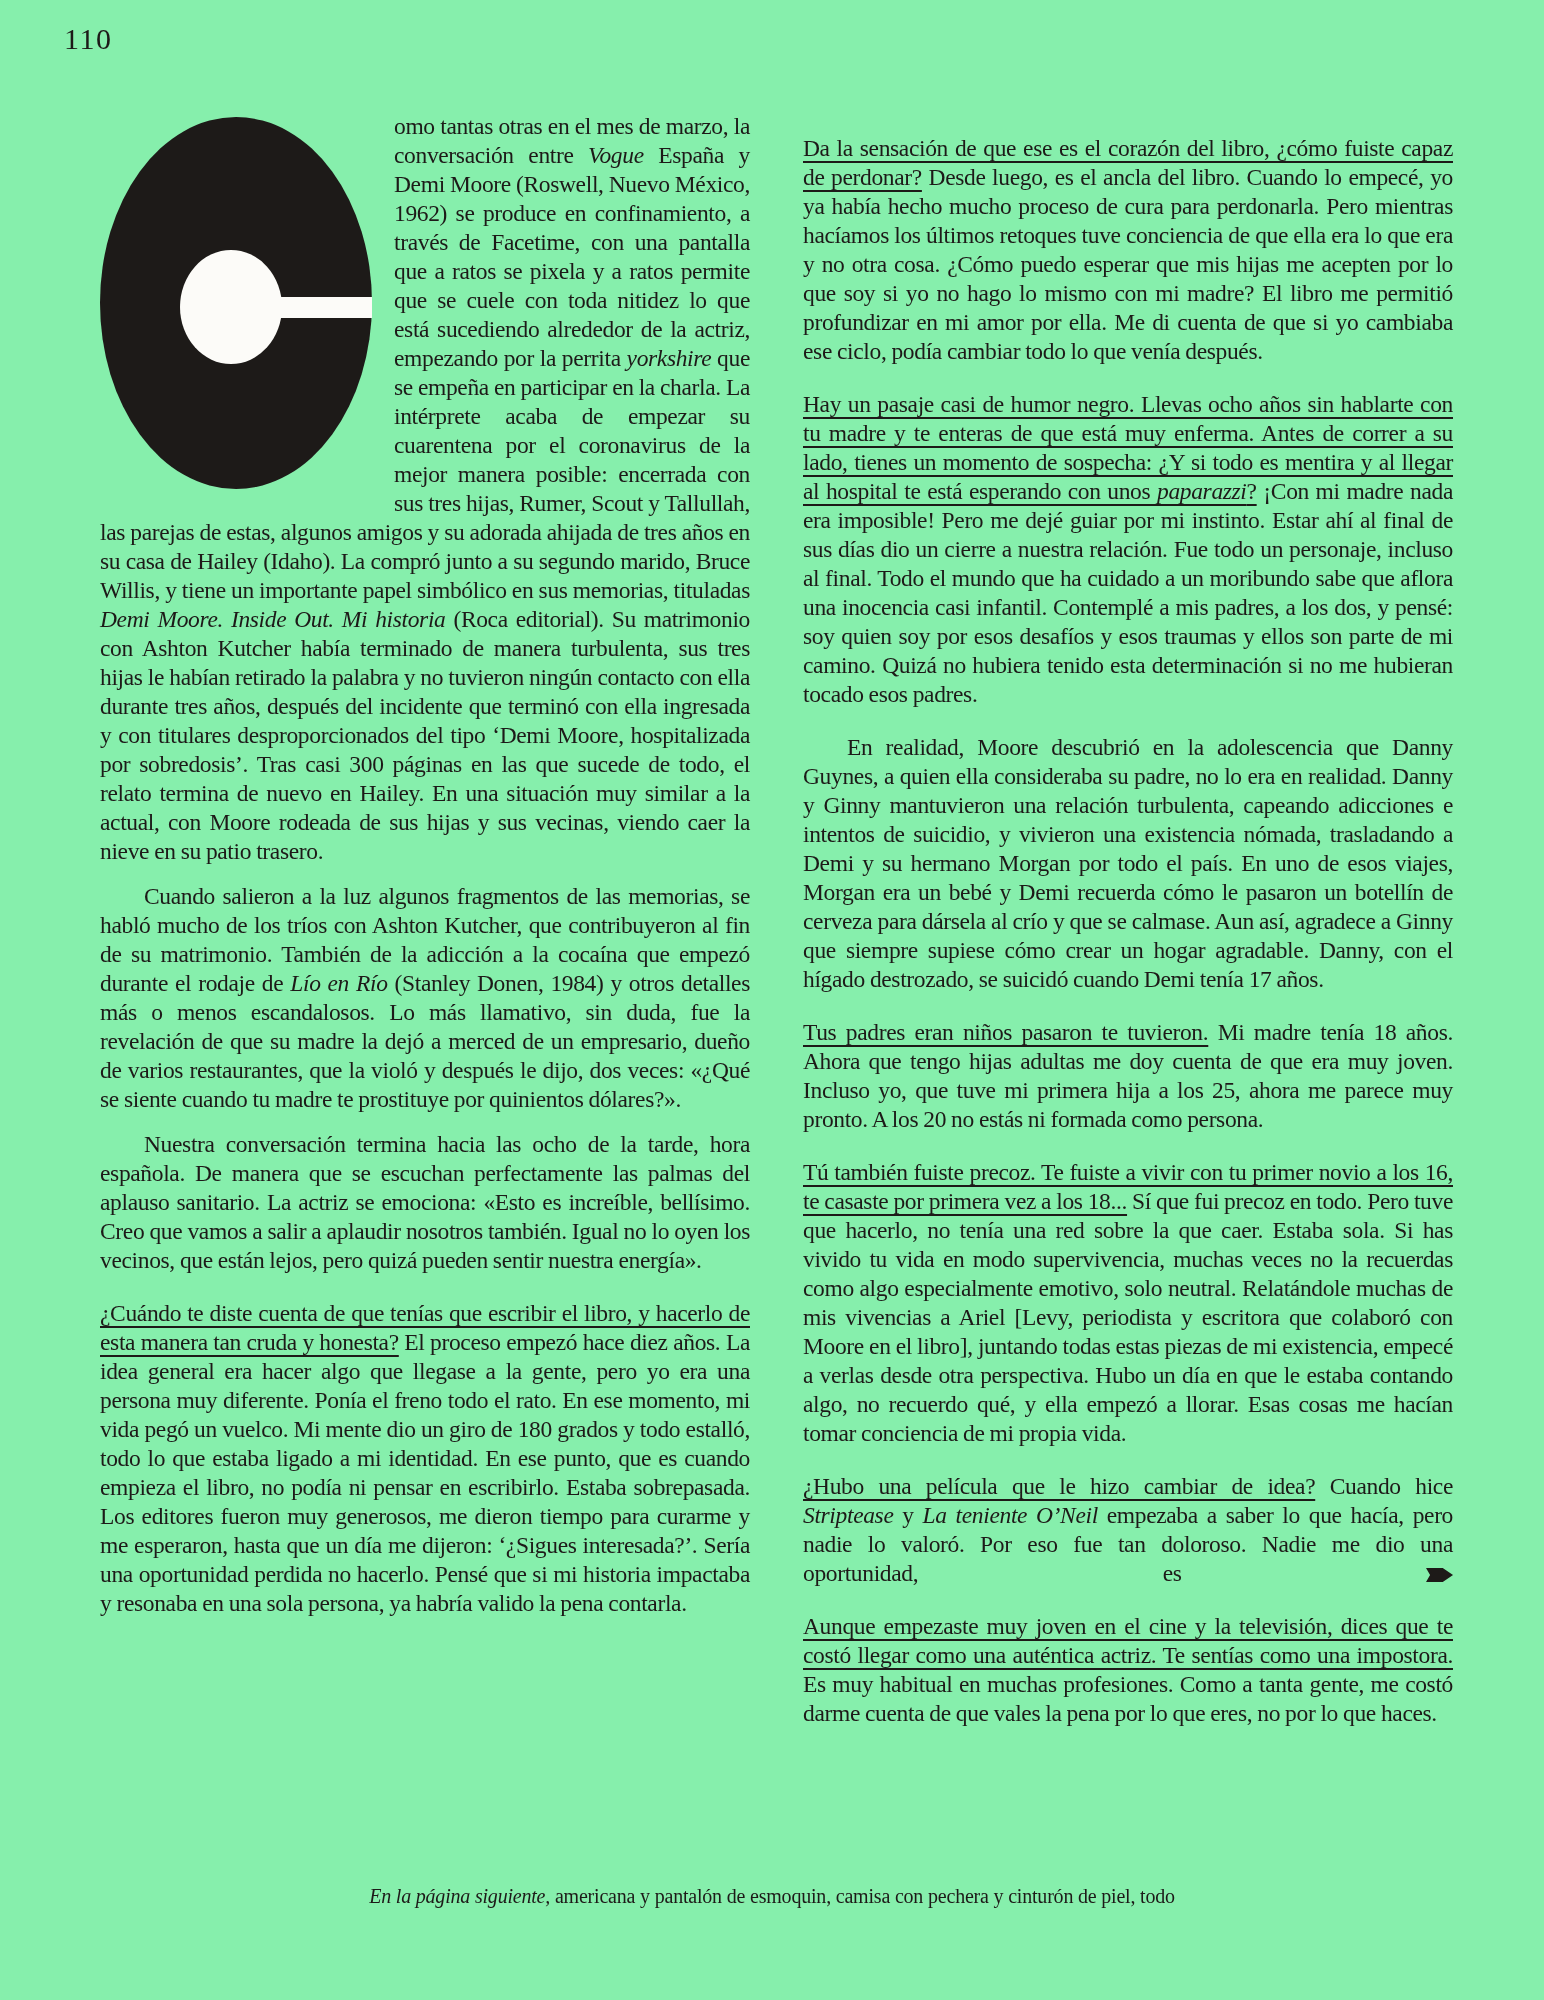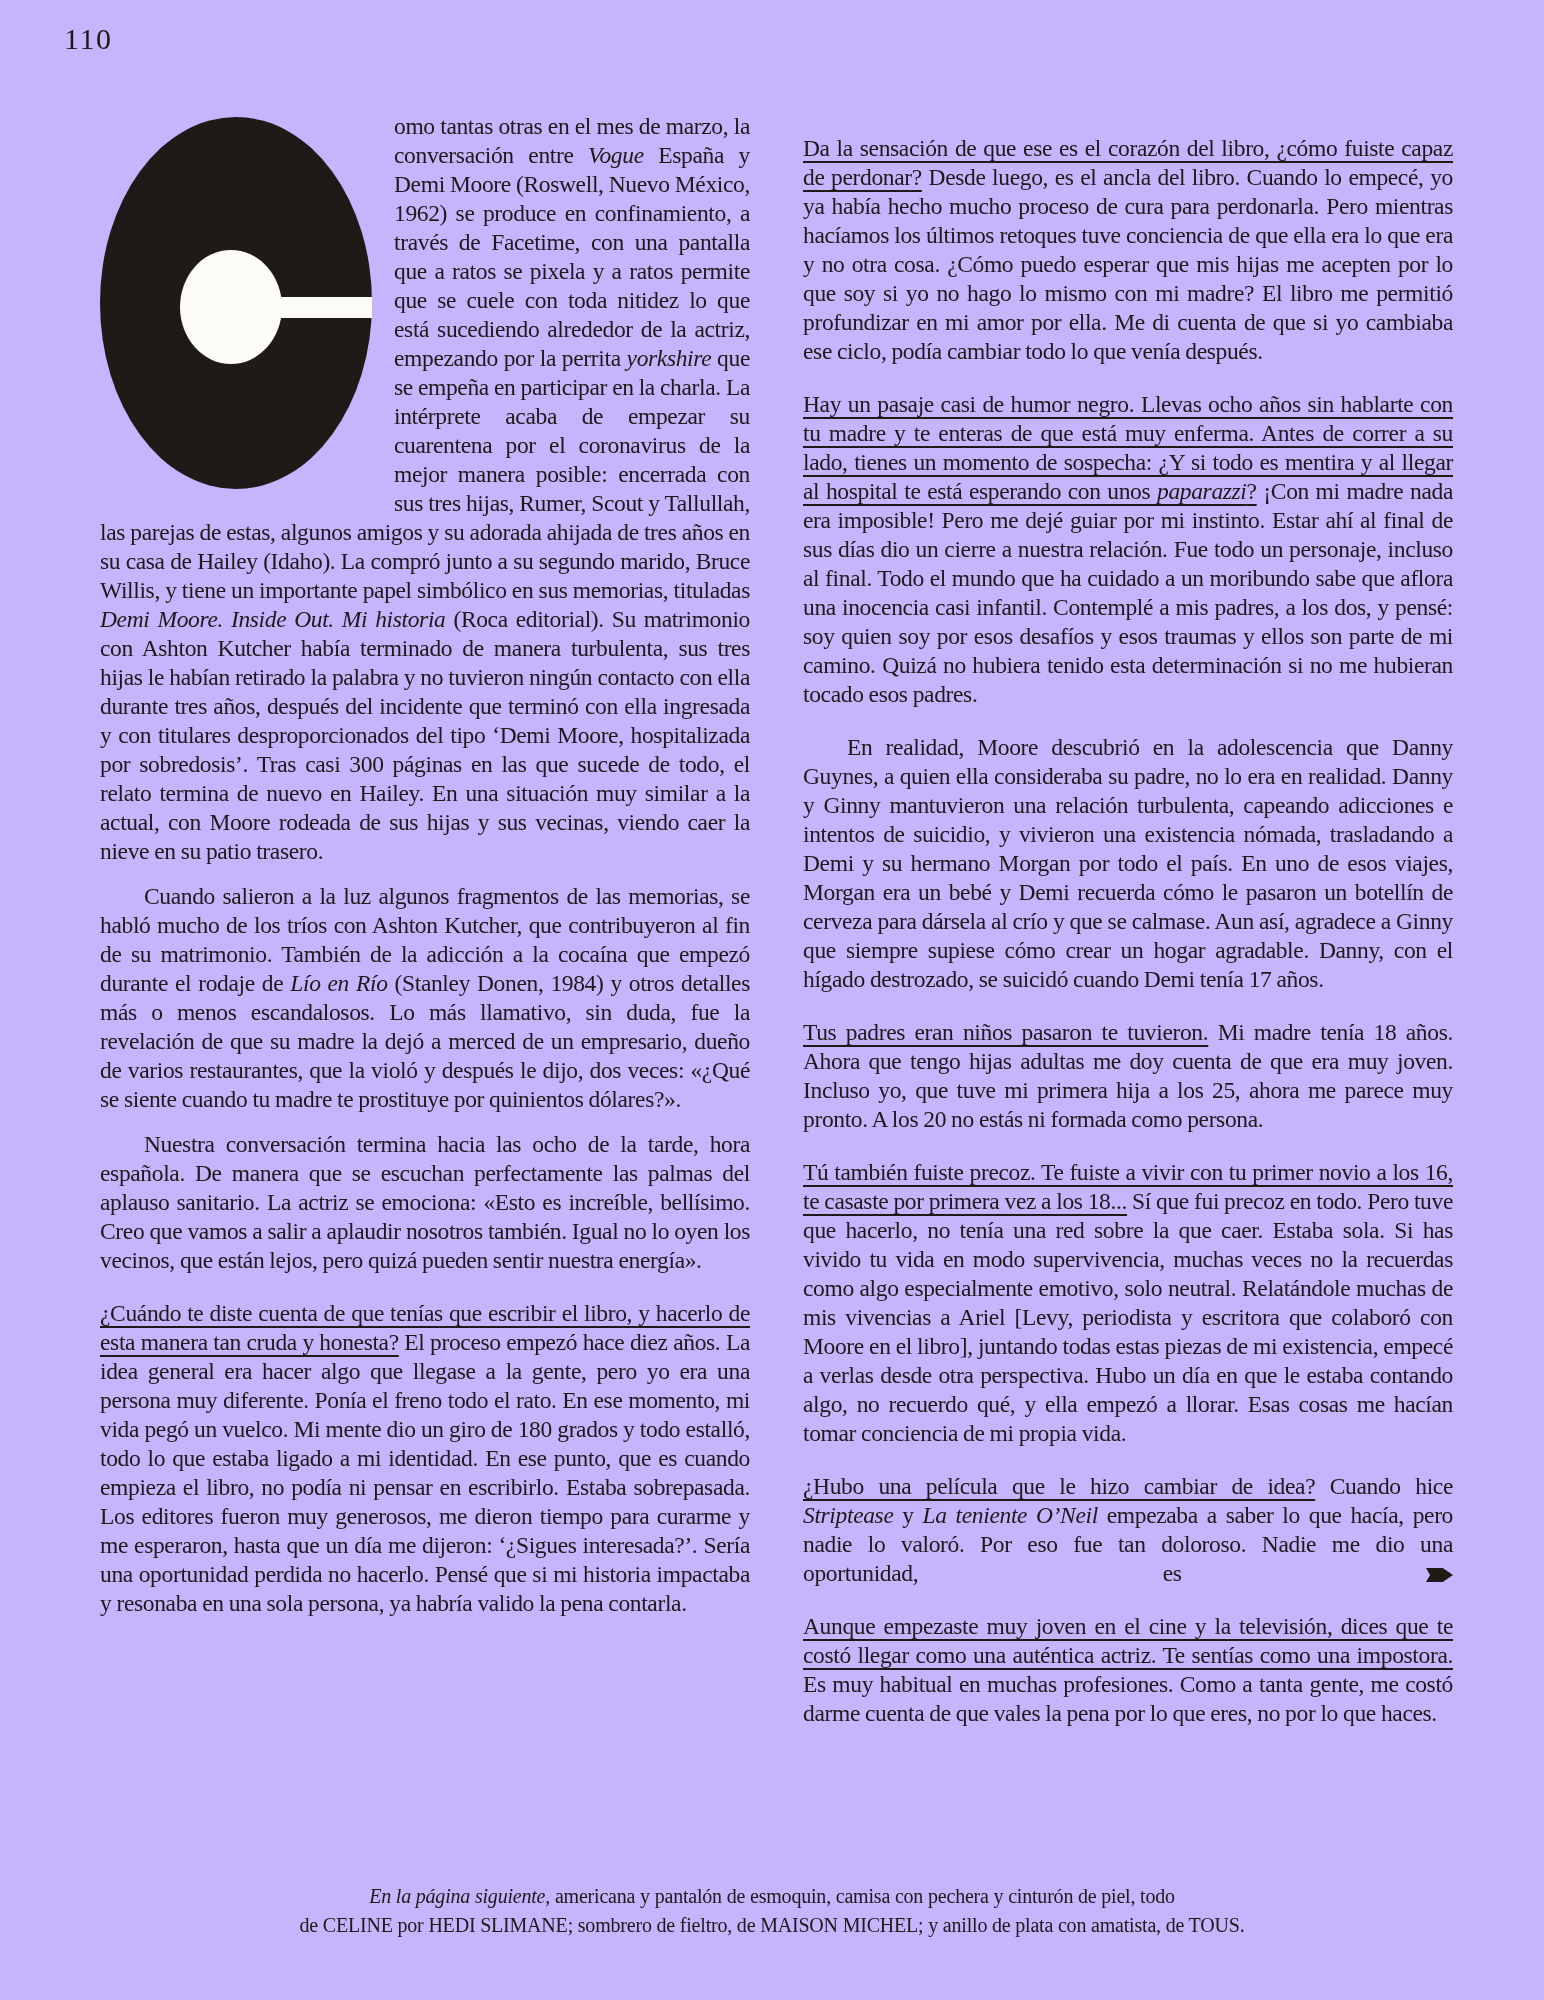--- a/index.html
+++ b/index.html
@@ -1,19 +1,19 @@
 <!DOCTYPE html>
 <html lang="es"><head>
 <meta charset="utf-8">
 <style>
   html,body { margin:0; padding:0; }
   #page {
     position:relative;
     width:1544px; height:2000px;
-    background:#c4b5fd;
+    background:#86efac;
     color:#1d1a18;
     font-family:"Liberation Serif", serif;
     overflow:hidden;
   }
   .pagenum {
     position:absolute; left:64px; top:22px;
     font-size:30px; letter-spacing:1.5px;
   }
   .col {
     position:absolute; width:682px;
@@ -86,16 +86,15 @@
     <p class="blk"><span class="ul">Hay un pasaje casi de humor negro. Llevas ocho años sin hablarte con tu madre y te enteras de que está muy enferma. Antes de correr a su lado, tienes un momento de sospecha: ¿Y si todo es mentira y al llegar al hospital te está esperando con unos </span><span class="it ul">paparazzi</span><span class="ul">?</span><span> ¡Con mi madre nada era imposible! Pero me dejé guiar por mi instinto. Estar ahí al final de sus días dio un cierre a nuestra relación. Fue todo un personaje, incluso al final. Todo el mundo que ha cuidado a un moribundo sabe que aflora una inocencia casi infantil. Contemplé a mis padres, a los dos, y pensé: soy quien soy por esos desafíos y esos traumas y ellos son parte de mi camino. Quizá no hubiera tenido esta determinación si no me hubieran tocado esos padres.</span></p>
     <p class="blk ind"><span>En realidad, Moore descubrió en la adolescencia que Danny Guynes, a quien ella consideraba su padre, no lo era en realidad. Danny y Ginny mantuvieron una relación turbulenta, capeando adicciones e intentos de suicidio, y vivieron una existencia nómada, trasladando a Demi y su hermano Morgan por todo el país. En uno de esos viajes, Morgan era un bebé y Demi recuerda cómo le pasaron un botellín de cerveza para dársela al crío y que se calmase. Aun así, agradece a Ginny que siempre supiese cómo crear un hogar agradable. Danny, con el hígado destrozado, se suicidó cuando Demi tenía 17 años.</span></p>
     <p class="blk"><span class="ul">Tus padres eran niños pasaron te tuvieron.</span><span> Mi madre tenía 18 años. Ahora que tengo hijas adultas me doy cuenta de que era muy joven. Incluso yo, que tuve mi primera hija a los 25, ahora me parece muy pronto. A los 20 no estás ni formada como persona.</span></p>
     <p class="blk"><span class="ul">Tú también fuiste precoz. Te fuiste a vivir con tu primer novio a los 16, te casaste por primera vez a los 18...</span><span> Sí que fui precoz en todo. Pero tuve que hacerlo, no tenía una red sobre la que caer. Estaba sola. Si has vivido tu vida en modo supervivencia, muchas veces no la recuerdas como algo especialmente emotivo, solo neutral. Relatándole muchas de mis vivencias a Ariel [Levy, periodista y escritora que colaboró con Moore en el libro], juntando todas estas piezas de mi existencia, empecé a verlas desde otra perspectiva. Hubo un día en que le estaba contando algo, no recuerdo qué, y ella empezó a llorar. Esas cosas me hacían tomar conciencia de mi propia vida.</span></p>
     <p class="blk lastj"><span><span class="ul">¿Hubo una película que le hizo cambiar de idea?</span><span> Cuando hice </span><span class="it">Striptease</span><span> y </span><span class="it">La teniente O’Neil</span><span> empezaba a saber lo que hacía, pero nadie lo valoró. Por eso fue tan doloroso. Nadie me dio una oportunidad, es</span></span> <span class="cont-arrow"></span></p>
     <p class="blk"><span class="ul">Aunque empezaste muy joven en el cine y la televisión, dices que te costó llegar como una auténtica actriz. Te sentías como una impostora.</span><span> Es muy habitual en muchas profesiones. Como a tanta gente, me costó darme cuenta de que vales la pena por lo que eres, no por lo que haces.</span></p>
   </div>
 
   <div class="caption">
     <p><span class="it">En la página siguiente,</span><span> americana y pantalón de esmoquin, camisa con pechera y cinturón de piel, todo</span></p>
-    <p>de CELINE por HEDI SLIMANE; sombrero de fieltro, de MAISON MICHEL; y anillo de plata con amatista, de TOUS.</p>
   </div>
 
 </div>
 
 </body></html>

